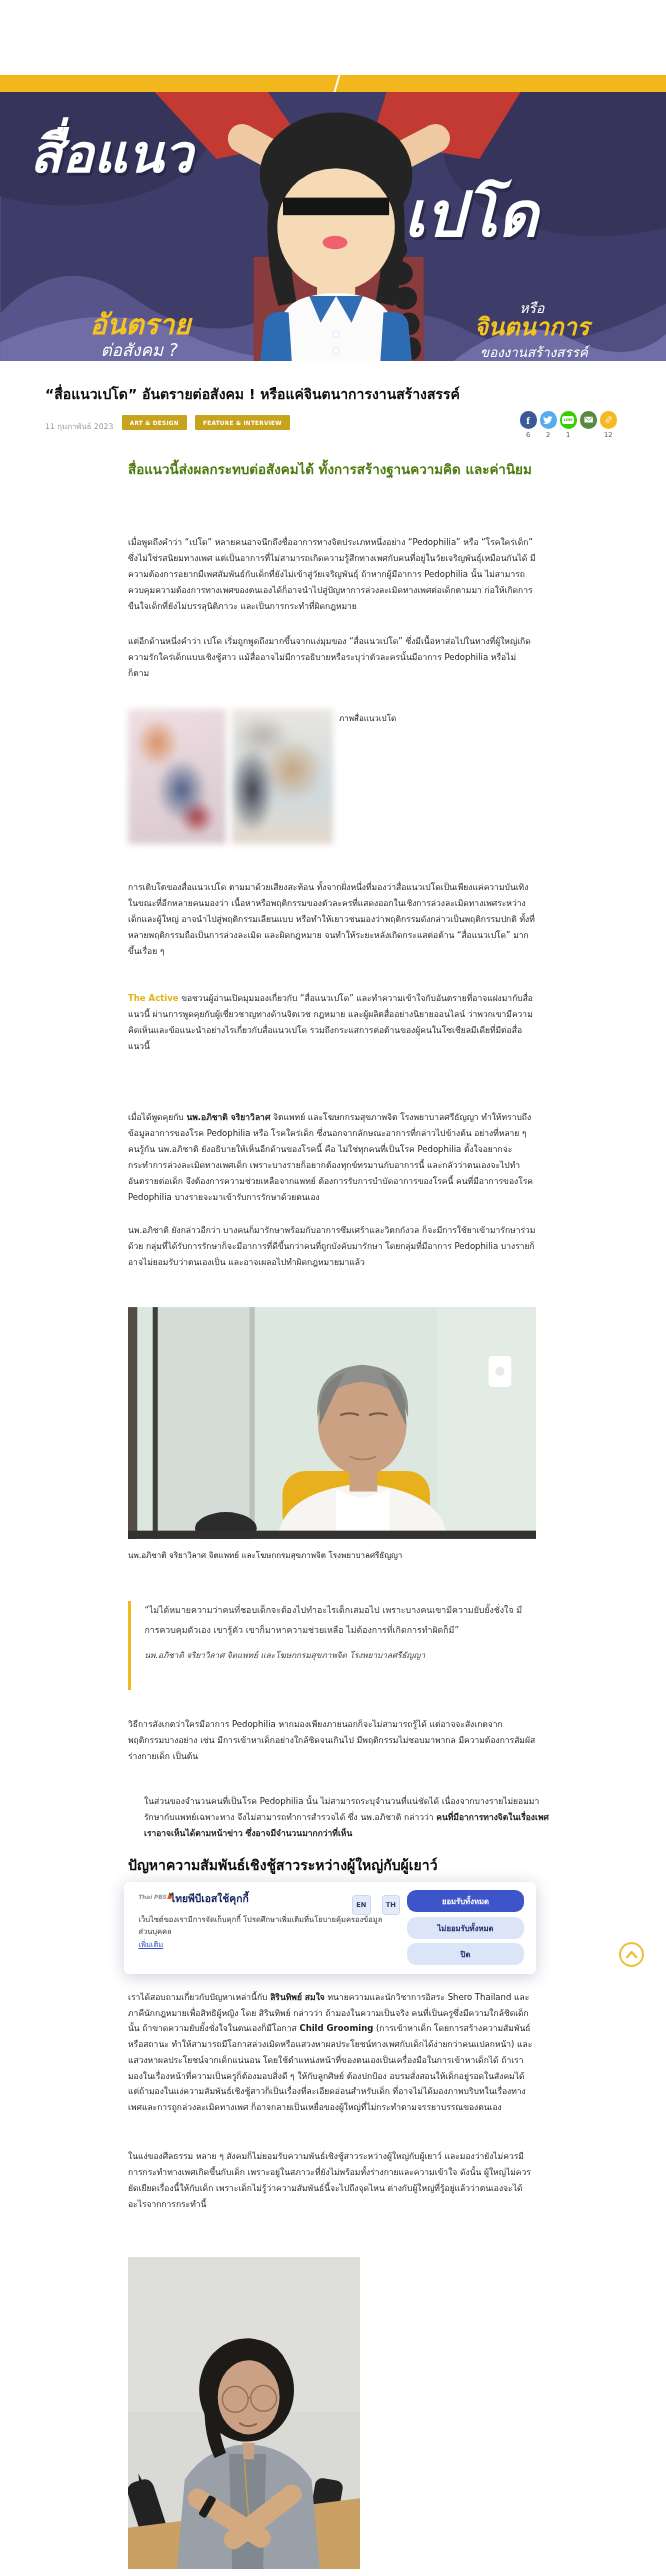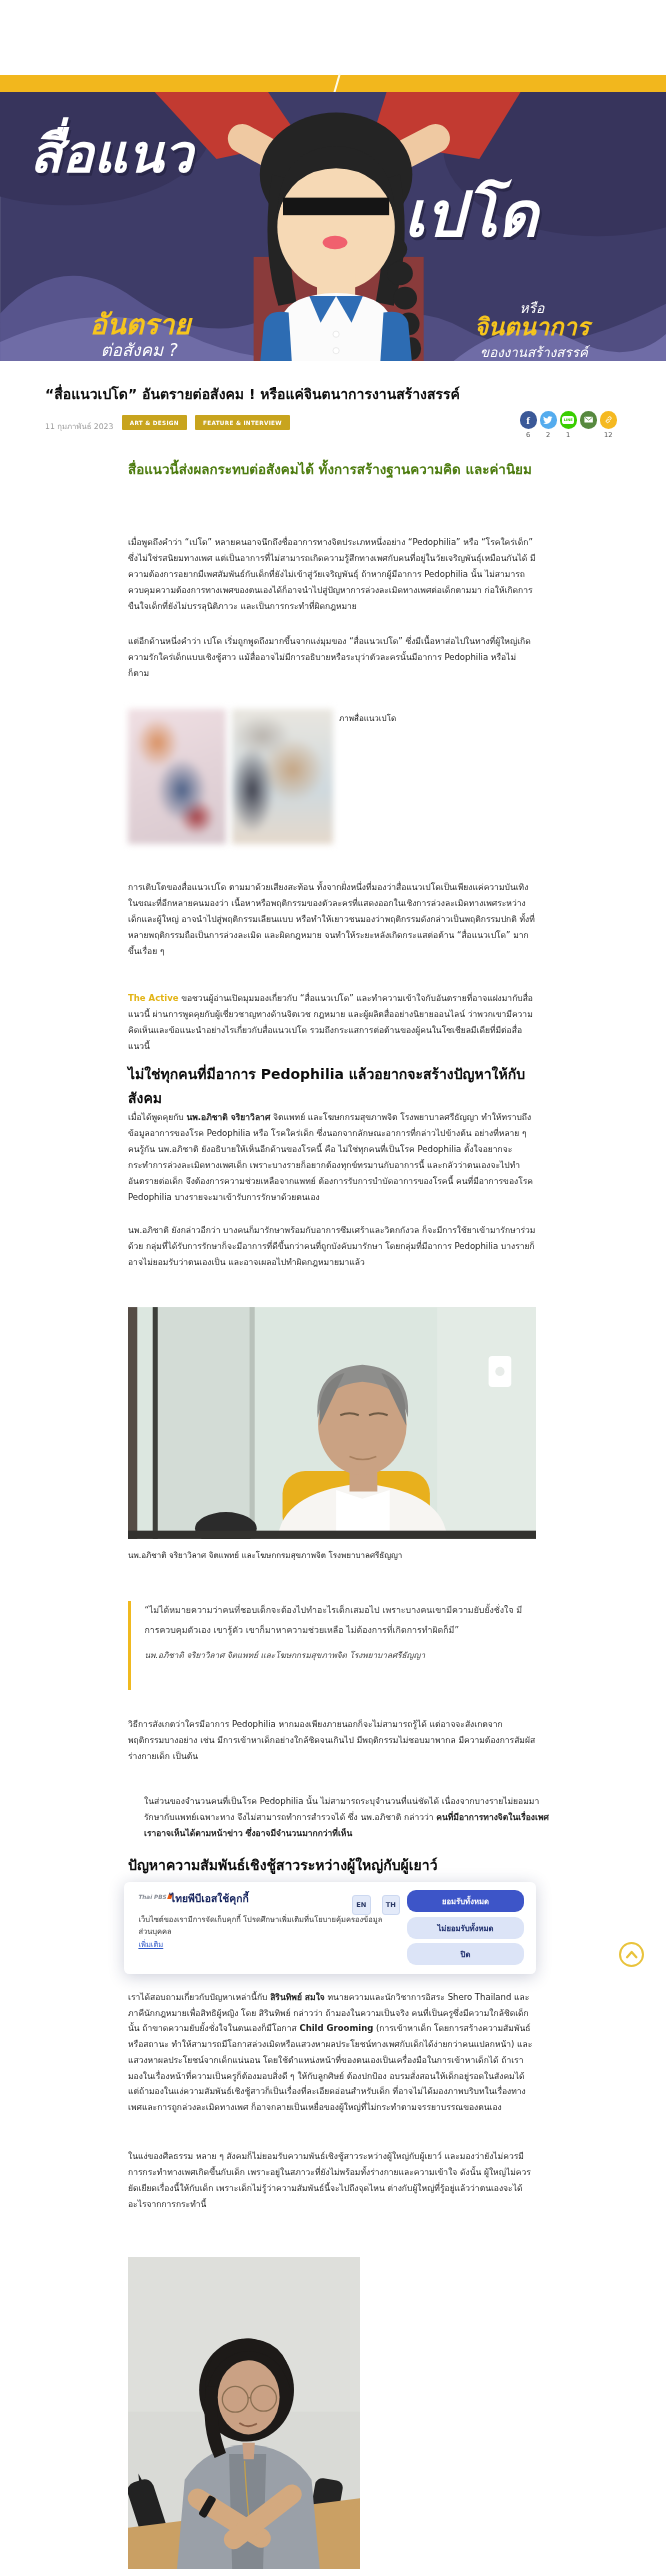--- a/index.html
+++ b/index.html
@@ -199,21 +199,20 @@
   <p class="abs col p" style="top:534px;margin:0">เมื่อพูดถึงคำว่า “เปโด” หลายคนอาจนึกถึงชื่ออาการทางจิตประเภทหนึ่งอย่าง “Pedophilia” หรือ “โรคใคร่เด็ก” ซึ่งไม่ใช่รสนิยมทางเพศ แต่เป็นอาการที่ไม่สามารถเกิดความรู้สึกทางเพศกับคนที่อยู่ในวัยเจริญพันธุ์เหมือนกันได้ มีความต้องการอยากมีเพศสัมพันธ์กับเด็กที่ยังไม่เข้าสู่วัยเจริญพันธุ์ ถ้าหากผู้มีอาการ Pedophilia นั้น ไม่สามารถควบคุมความต้องการทางเพศของตนเองได้ก็อาจนำไปสู่ปัญหาการล่วงละเมิดทางเพศต่อเด็กตามมา ก่อให้เกิดการขืนใจเด็กที่ยังไม่บรรลุนิติภาวะ และเป็นการกระทำที่ผิดกฎหมาย</p>
   <p class="abs col p" style="top:633px;margin:0">แต่อีกด้านหนึ่งคำว่า เปโด เริ่มถูกพูดถึงมากขึ้นจากแง่มุมของ “สื่อแนวเปโด” ซึ่งมีเนื้อหาส่อไปในทางที่ผู้ใหญ่เกิดความรักใคร่เด็กแบบเชิงชู้สาว แม้สื่ออาจไม่มีการอธิบายหรือระบุว่าตัวละครนั้นมีอาการ Pedophilia หรือไม่ก็ตาม</p>
 
   <div class="abs imgph blur1" style="left:128px;top:709px;width:98px;height:135px"></div>
   <div class="abs imgph blur2" style="left:232px;top:709px;width:101px;height:135px"></div>
   <div class="abs caption" style="left:339px;top:712px">ภาพสื่อแนวเปโด</div>
 
   <p class="abs col p" style="top:879px;margin:0">การเติบโตของสื่อแนวเปโด ตามมาด้วยเสียงสะท้อน ทั้งจากฝั่งหนึ่งที่มองว่าสื่อแนวเปโดเป็นเพียงแค่ความบันเทิง ในขณะที่อีกหลายคนมองว่า เนื้อหาหรือพฤติกรรมของตัวละครที่แสดงออกในเชิงการล่วงละเมิดทางเพศระหว่างเด็กและผู้ใหญ่ อาจนำไปสู่พฤติกรรมเลียนแบบ หรือทำให้เยาวชนมองว่าพฤติกรรมดังกล่าวเป็นพฤติกรรมปกติ ทั้งที่หลายพฤติกรรมถือเป็นการล่วงละเมิด และผิดกฎหมาย จนทำให้ระยะหลังเกิดกระแสต่อต้าน “สื่อแนวเปโด” มากขึ้นเรื่อย ๆ</p>
   <p class="abs col p" style="top:990px;margin:0"><span class="hl">The Active</span><span> ขอชวนผู้อ่านเปิดมุมมองเกี่ยวกับ “สื่อแนวเปโด” และทำความเข้าใจกับอันตรายที่อาจแฝงมากับสื่อแนวนี้ ผ่านการพูดคุยกับผู้เชี่ยวชาญทางด้านจิตเวช กฎหมาย และผู้ผลิตสื่ออย่างนิยายออนไลน์ ว่าพวกเขามีความคิดเห็นและข้อแนะนำอย่างไรเกี่ยวกับสื่อแนวเปโด รวมถึงกระแสการต่อต้านของผู้คนในโซเชียลมีเดียที่มีต่อสื่อแนวนี้</span></p>
 
-  <h2 class="abs col h2" style="top:1062px;margin:0">ไม่ใช่ทุกคนที่มีอาการ Pedophilia แล้วอยากจะสร้างปัญหาให้กับสังคม</h2>
 
   <p class="abs col p" style="top:1109px;margin:0"><span>เมื่อได้พูดคุยกับ </span><b>นพ.อภิชาติ จริยาวิลาศ</b><span> จิตแพทย์ และโฆษกกรมสุขภาพจิต โรงพยาบาลศรีธัญญา ทำให้ทราบถึงข้อมูลอาการของโรค Pedophilia หรือ โรคใคร่เด็ก ซึ่งนอกจากลักษณะอาการที่กล่าวไปข้างต้น อย่างที่หลาย ๆ คนรู้กัน นพ.อภิชาติ ยังอธิบายให้เห็นอีกด้านของโรคนี้ คือ ไม่ใช่ทุกคนที่เป็นโรค Pedophilia ตั้งใจอยากจะกระทำการล่วงละเมิดทางเพศเด็ก เพราะบางรายก็อยากต้องทุกข์ทรมานกับอาการนี้ และกลัวว่าตนเองจะไปทำอันตรายต่อเด็ก จึงต้องการความช่วยเหลือจากแพทย์ ต้องการรับการบำบัดอาการของโรคนี้ คนที่มีอาการของโรค Pedophilia บางรายจะมาเข้ารับการรักษาด้วยตนเอง</span></p>
   <p class="abs col p" style="top:1222px;margin:0">นพ.อภิชาติ ยังกล่าวอีกว่า บางคนก็มารักษาพร้อมกับอาการซึมเศร้าและวิตกกังวล ก็จะมีการใช้ยาเข้ามารักษาร่วมด้วย กลุ่มที่ได้รับการรักษาก็จะมีอาการที่ดีขึ้นกว่าคนที่ถูกบังคับมารักษา โดยกลุ่มที่มีอาการ Pedophilia บางรายก็อาจไม่ยอมรับว่าตนเองเป็น และอาจเผลอไปทำผิดกฎหมายมาแล้ว</p>
 
   <div class="abs" style="left:128px;top:1307px;width:408px;height:232px">
     <svg width="408" height="232" viewBox="0 0 792 450">
       <rect width="792" height="450" fill="#dce7e0"></rect>
       <rect x="600" width="192" height="450" fill="#e3ebe5"></rect>
       <rect width="18" height="450" fill="#554c45"></rect>
       <rect x="48" width="10" height="450" fill="#3c3f3a"></rect>

